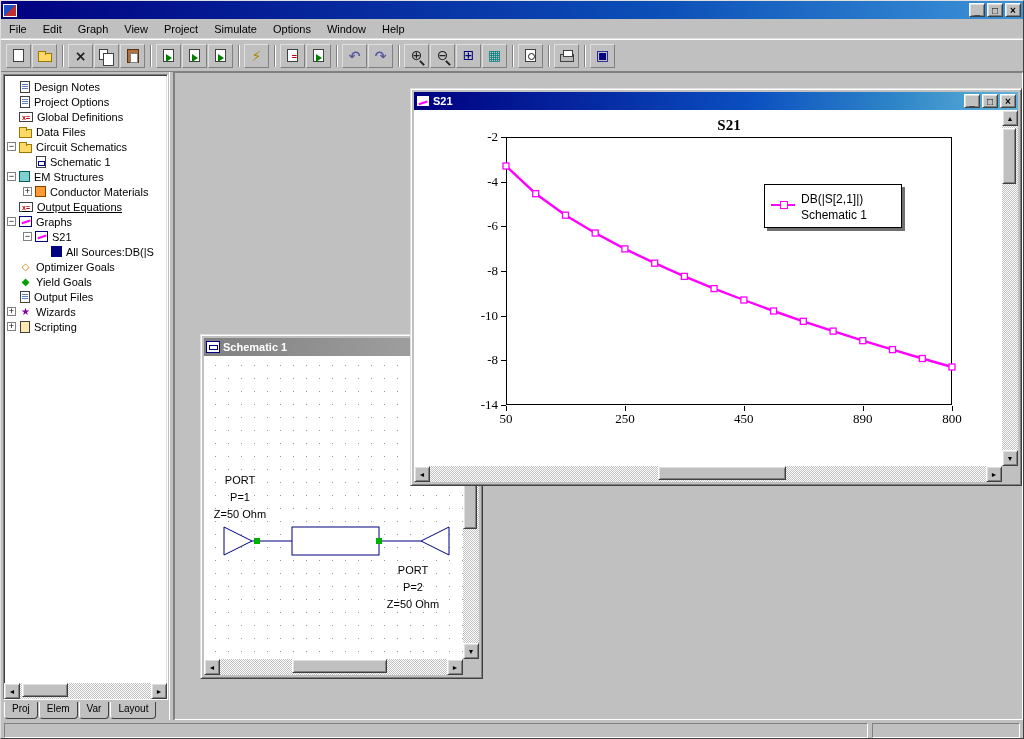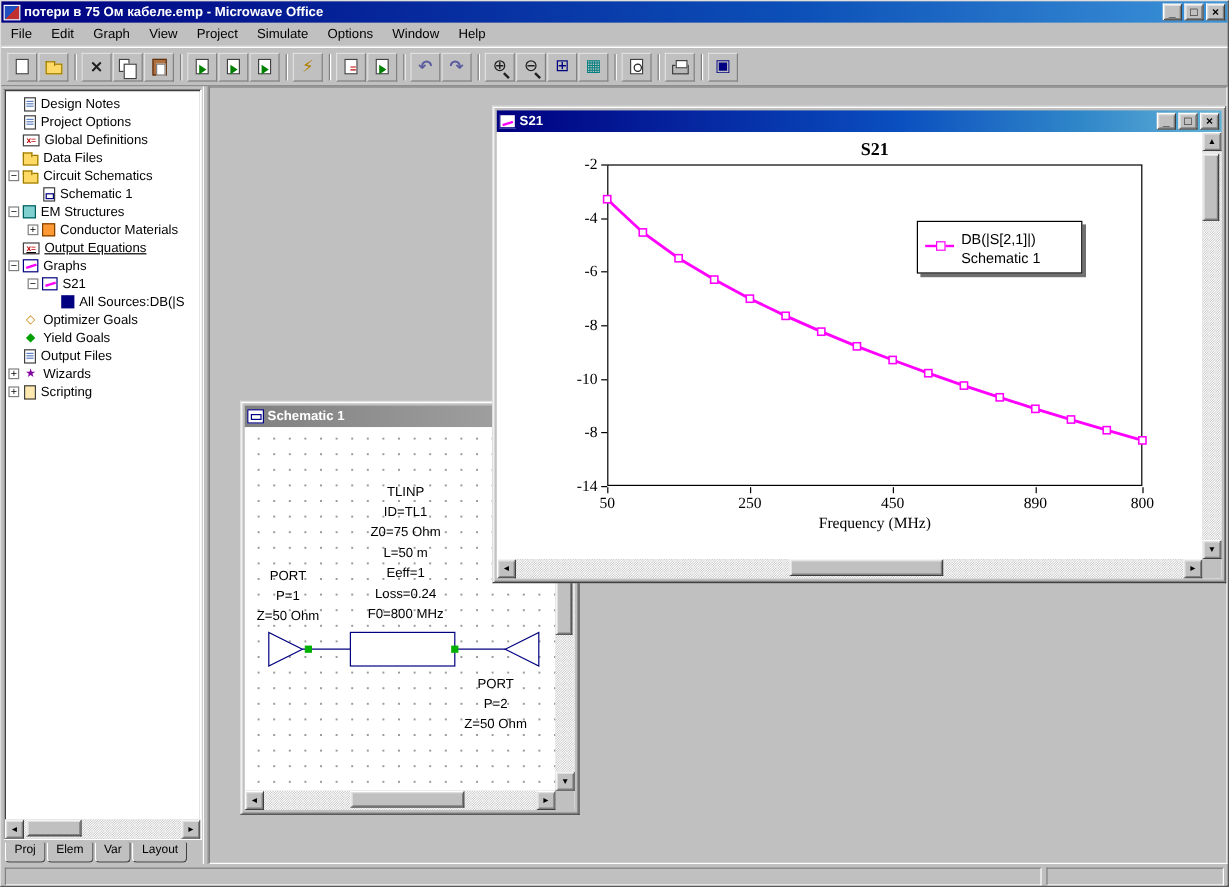--- a/index.html
+++ b/index.html
@@ -151,21 +151,20 @@
   .sb-panel{height:15px;flex:1;border:1px solid;border-color:#808080 #fff #fff #808080}
   .sb-panel.small{flex:none;width:148px}
 </style>
 </head>
 <body>
 
 <div class="app">
 
   <div class="titlebar">
     <span class="appicon"></span>
-    <span class="tb-title">потери в 75 Ом кабеле.emp - Microwave Office</span>
     <span class="tb-btns">
       <button class="winbtn"><span>_</span></button>
       <button class="winbtn"><span>□</span></button>
       <button class="winbtn"><span>×</span></button>
     </span>
   </div>
 
   <div class="menubar" id="menubar">
       <span class="menu-item">File</span>
       <span class="menu-item">Edit</span>
@@ -374,29 +373,20 @@
           <div class="schem-canvas">
             <svg width="259" height="303">
               <polygon points="20,171 20,199 48,185" fill="#ffffff" stroke="#000080" stroke-width="1"></polygon>
               <line x1="48" y1="185" x2="88" y2="185" stroke="#000080" stroke-width="1"></line>
               <rect x="88" y="171" width="87" height="28" fill="#ffffff" stroke="#000080" stroke-width="1"></rect>
               <line x1="175" y1="185" x2="217" y2="185" stroke="#000080" stroke-width="1"></line>
               <polygon points="245,171 245,199 217,185" fill="#ffffff" stroke="#000080" stroke-width="1"></polygon>
               <rect x="50" y="182" width="6" height="6" fill="#00b000"></rect>
               <rect x="172" y="182" width="6" height="6" fill="#00b000"></rect>
             </svg>
-            <div class="slabel tlinp-block">
-              <div>TLINP</div>
-              <div>ID=TL1</div>
-              <div>Z0=75 Ohm</div>
-              <div>L=50 m</div>
-              <div>Eeff=1</div>
-              <div>Loss=0.24</div>
-              <div>F0=800 MHz</div>
-            </div>
             <div class="slabel port1-block">
               <div>PORT</div>
               <div>P=1</div>
               <div>Z=50 Ohm</div>
             </div>
             <div class="slabel port2-block">
               <div>PORT</div>
               <div>P=2</div>
               <div>Z=50 Ohm</div>
             </div>
@@ -453,21 +443,20 @@
                 <rect x="205.1" y="148.6" width="6" height="6" fill="#ffffff" stroke="#ff00ff" stroke-width="1.3"></rect>
                 <rect x="234.9" y="160.0" width="6" height="6" fill="#ffffff" stroke="#ff00ff" stroke-width="1.3"></rect>
                 <rect x="264.6" y="171.0" width="6" height="6" fill="#ffffff" stroke="#ff00ff" stroke-width="1.3"></rect>
                 <rect x="294.3" y="181.3" width="6" height="6" fill="#ffffff" stroke="#ff00ff" stroke-width="1.3"></rect>
                 <rect x="324.1" y="191.1" width="6" height="6" fill="#ffffff" stroke="#ff00ff" stroke-width="1.3"></rect>
                 <rect x="353.8" y="200.7" width="6" height="6" fill="#ffffff" stroke="#ff00ff" stroke-width="1.3"></rect>
                 <rect x="383.5" y="209.6" width="6" height="6" fill="#ffffff" stroke="#ff00ff" stroke-width="1.3"></rect>
                 <rect x="413.3" y="218.5" width="6" height="6" fill="#ffffff" stroke="#ff00ff" stroke-width="1.3"></rect>
                 <rect x="443.0" y="227.0" width="6" height="6" fill="#ffffff" stroke="#ff00ff" stroke-width="1.3"></rect>
               </svg>
-            <div class="x-axis-label">Frequency (MHz)</div>
             <div class="legend">
               <div class="lg-row">
                 <span class="lg-swatch"></span>
                 <span>DB(|S[2,1]|)</span>
               </div>
               <div class="lg-row lg-sub">
                 <span>Schematic 1</span>
               </div>
             </div>
           <div class="ytick" style="top: 19px;">-2</div>

